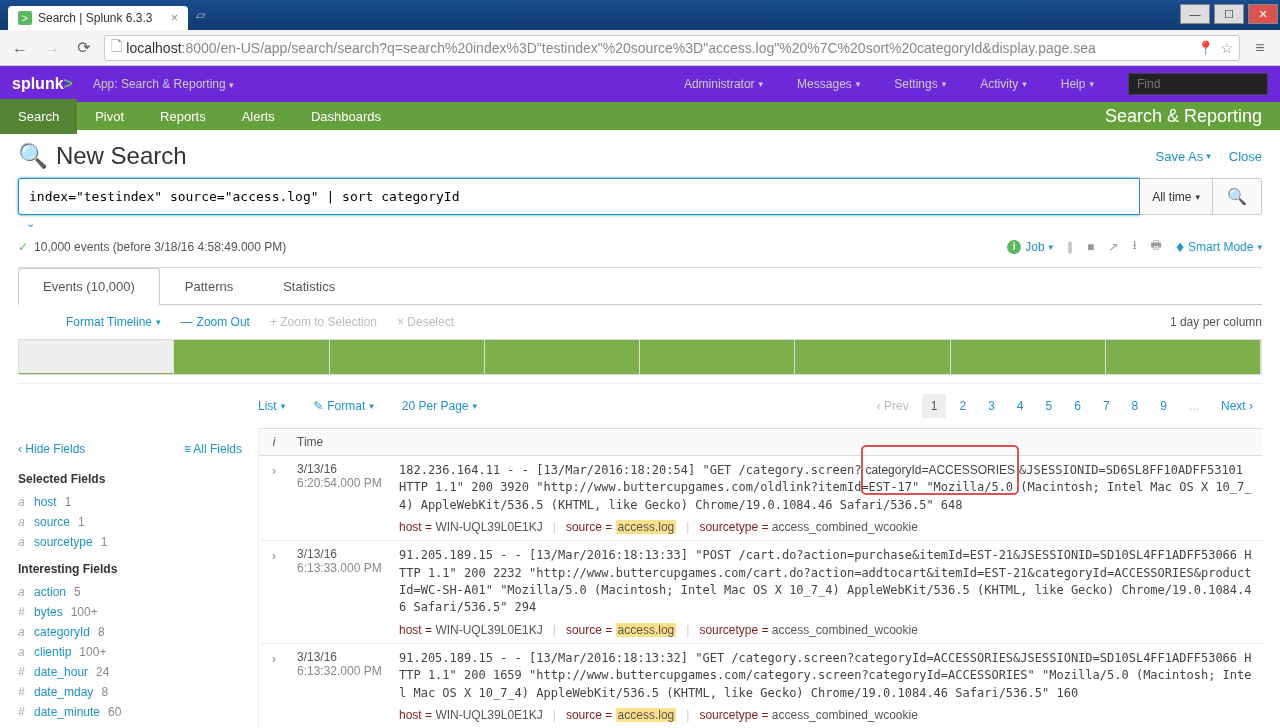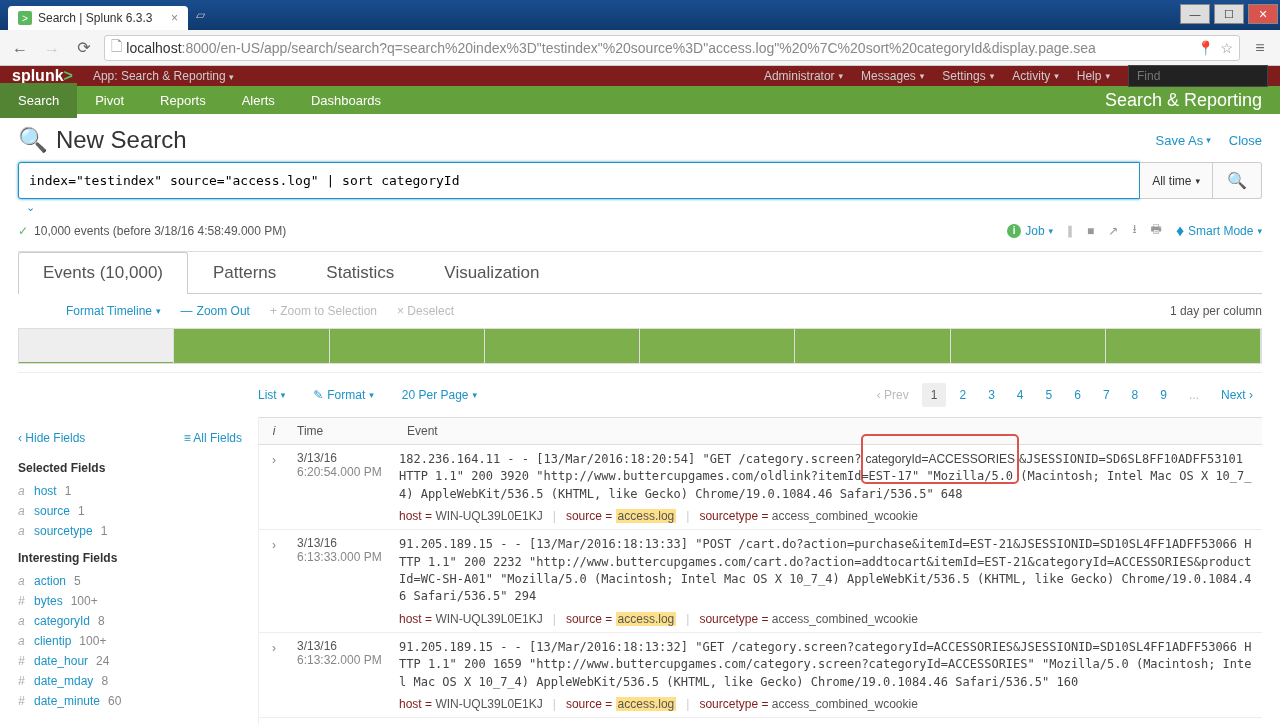--- a/index.html
+++ b/index.html
@@ -18,25 +18,25 @@
 
 .nav-bar { height: 36px; display: flex; align-items: center; padding: 0 8px; gap: 8px; border-bottom: 1px solid #ccc; background: #f5f5f5; }
 .nav-btn { color: #666; font-size: 16px; width: 24px; text-align: center; cursor: pointer; }
 .nav-btn.disabled { color: #ccc; }
 .url-bar { flex: 1; display: flex; align-items: center; border: 1px solid #ccc; border-radius: 3px; background: #fff; height: 26px; padding: 0 6px; font-size: 14px; }
 .url-host { color: #333; }
 .url-path { color: #888; }
 .url-icons { margin-left: auto; display: flex; gap: 6px; color: #888; }
 
 
-.splunk-bar { background: #7f1d1d; color: #ccc; height: 20px; display: flex; align-items: center; padding: 8px 12px; font-size: 12px; }
+.splunk-bar { background: #6d28d9; color: #ccc; height: 36px; display: flex; align-items: center; padding: 8px 12px; font-size: 12px; }
 .splunk-logo { color: #fff; font-weight: bold; font-size: 16px; margin-right: 20px; }
 .splunk-logo .gt { color: #5cc05c; }
 .app-menu { color: #ccc; cursor: pointer; }
-.right-menus { margin-left: auto; display: flex; align-items: center; gap: 18px; }
+.right-menus { margin-left: auto; display: flex; align-items: center; gap: 34px; }
 .right-menus > div { cursor: pointer; display: flex; align-items: center; gap: 4px; }
 .find-box { background: #222; border: 1px solid #444; color: #888; padding: 3px 8px; width: 140px; font-size: 12px; }
 .caret { font-size: 9px; }
 
 
 .green-nav { background: #64a03c; height: 28px; display: flex; align-items: center; padding: 0 0; color: #fff; font-size: 13px; }
 .green-nav .nitem { padding: 10px 18px; cursor: pointer; }
 .green-nav .nitem.active { background: #528434; }
 .green-nav .spacer { flex: 1; }
 .green-nav .title { padding: 0 18px; font-size: 18px; font-weight: 300; }
@@ -58,21 +58,21 @@
 .status-row .check { color: #5cb85c; margin-right: 6px; }
 .status-actions { margin-left: auto; display: flex; align-items: center; gap: 14px; color: #888; }
 .status-actions .job { color: #1e93c6; display: flex; align-items: center; gap: 4px; }
 .status-actions .info-i { background: #5cb85c; color: #fff; border-radius: 50%; width: 14px; height: 14px; display: inline-flex; align-items: center; justify-content: center; font-size: 10px; font-weight: bold; }
 .icon-btn { cursor: pointer; color: #999; }
 .smart-mode { color: #1e93c6; display: flex; align-items: center; gap: 4px; }
 .smart-dot { color: #1e93c6; font-size: 16px; }
 
 
 .result-tabs { display: flex; border-bottom: 1px solid #ccc; }
-.result-tabs .rtab { padding: 10px 24px; font-size: 17px; color: #555; cursor: pointer; border: 1px solid transparent; border-bottom: none; }
+.result-tabs .rtab { padding: 10px 24px; font-size: 13px; color: #555; cursor: pointer; border: 1px solid transparent; border-bottom: none; }
 .result-tabs .rtab.active { border-color: #ccc; background: #fff; border-radius: 3px 3px 0 0; margin-bottom: -1px; }
 
 
 .timeline-controls { display: flex; align-items: center; padding: 10px 0; font-size: 12px; margin-left: 48px; }
 .tc-link { color: #1e93c6; cursor: pointer; margin-right: 20px; display: flex; align-items: center; gap: 4px; }
 .tc-disabled { color: #bbb; margin-right: 20px; }
 .tc-right { margin-left: auto; color: #555; }
 
 .timeline-chart { display: flex; height: 36px; border: 1px solid #ddd; margin-bottom: 8px; }
 .tbar { flex: 1; background: #eee; margin: 0; position: relative; border-right: 1px solid #ddd; }
@@ -222,21 +222,20 @@
           <span>Smart Mode</span> 
           <span class="caret">▾</span>
         </div>
     </div>
   </div>
 
   <div class="result-tabs" id="result-tabs">
       <div class="rtab active">Events (10,000)</div>
       <div class="rtab">Patterns</div>
       <div class="rtab">Statistics</div>
-      <div class="rtab">Visualization</div>
     </div>
 
   <div class="timeline-controls">
     <span class="tc-link">
         <span>Format Timeline</span> 
         <span class="caret">▾</span>
       </span>
     <span class="tc-link">— <span>Zoom Out</span></span>
     <span class="tc-disabled">+ <span>Zoom to Selection</span></span>
     <span class="tc-disabled">× <span>Deselect</span></span>
@@ -358,21 +357,20 @@
             <span class="fc">60</span>
           </div>
           <div class="field-item">  </div>
         </div>
     </div>
 
     <div class="events-table">
       <div class="et-header">
         <div class="col-i">i</div>
         <div class="col-time">Time</div>
-        <div class="col-event">Event</div>
       </div>
       <div id="event-rows">
           <div class="event-row">
             <div class="expand">›</div>
             <div class="etime">
               <span class="d">3/13/16</span>
               <span class="t">6:20:54.000 PM</span>
             </div>
             <div class="ebody">
               <div class="raw">182.236.164.11 - - [13/Mar/2016:18:20:54] "GET /category.screen?<span class="hl-red">categoryId=ACCESSORIES</span>&amp;JSESSIONID=SD6SL8FF10ADFF53101 HTTP 1.1" 200 3920 "http://www.buttercupgames.com/oldlink?itemId=EST-17" "Mozilla/5.0 (Macintosh; Intel Mac OS X 10_7_4) AppleWebKit/536.5 (KHTML, like Gecko) Chrome/19.0.1084.46 Safari/536.5" 648</div>

